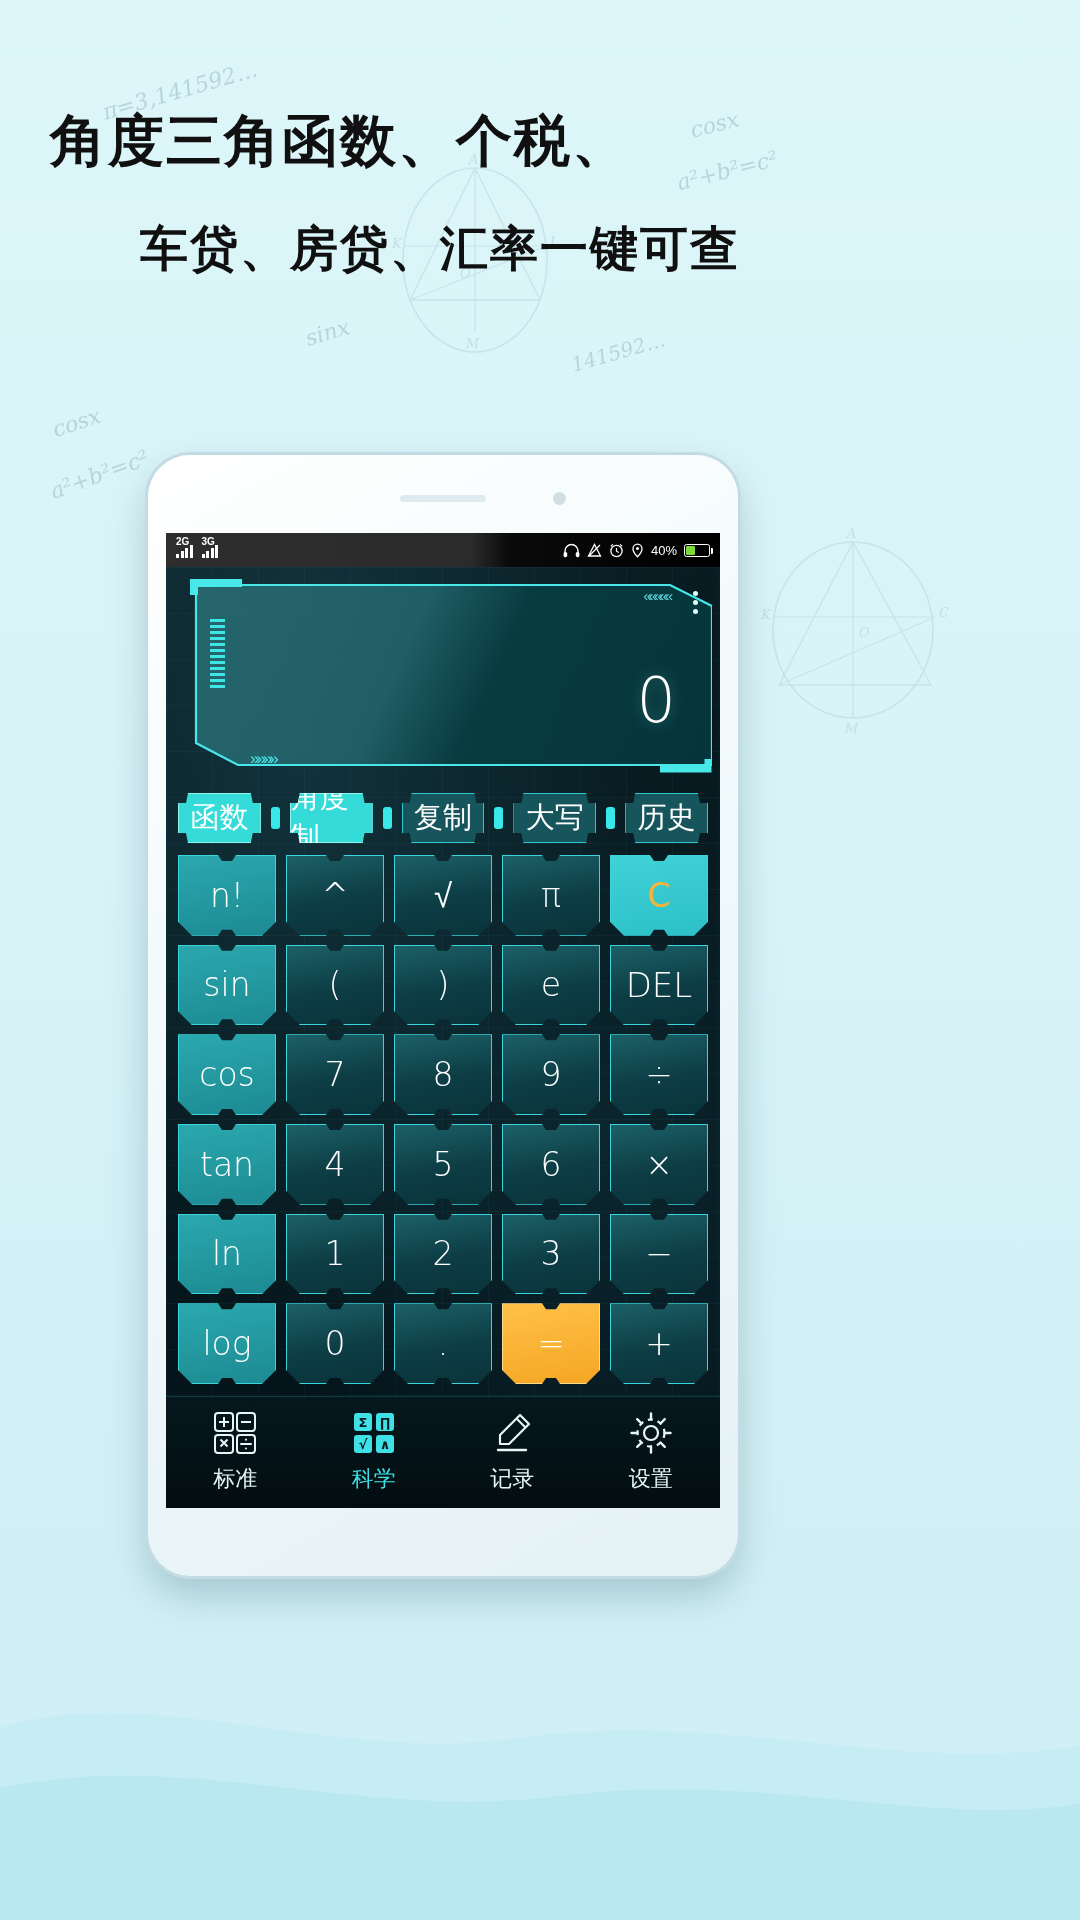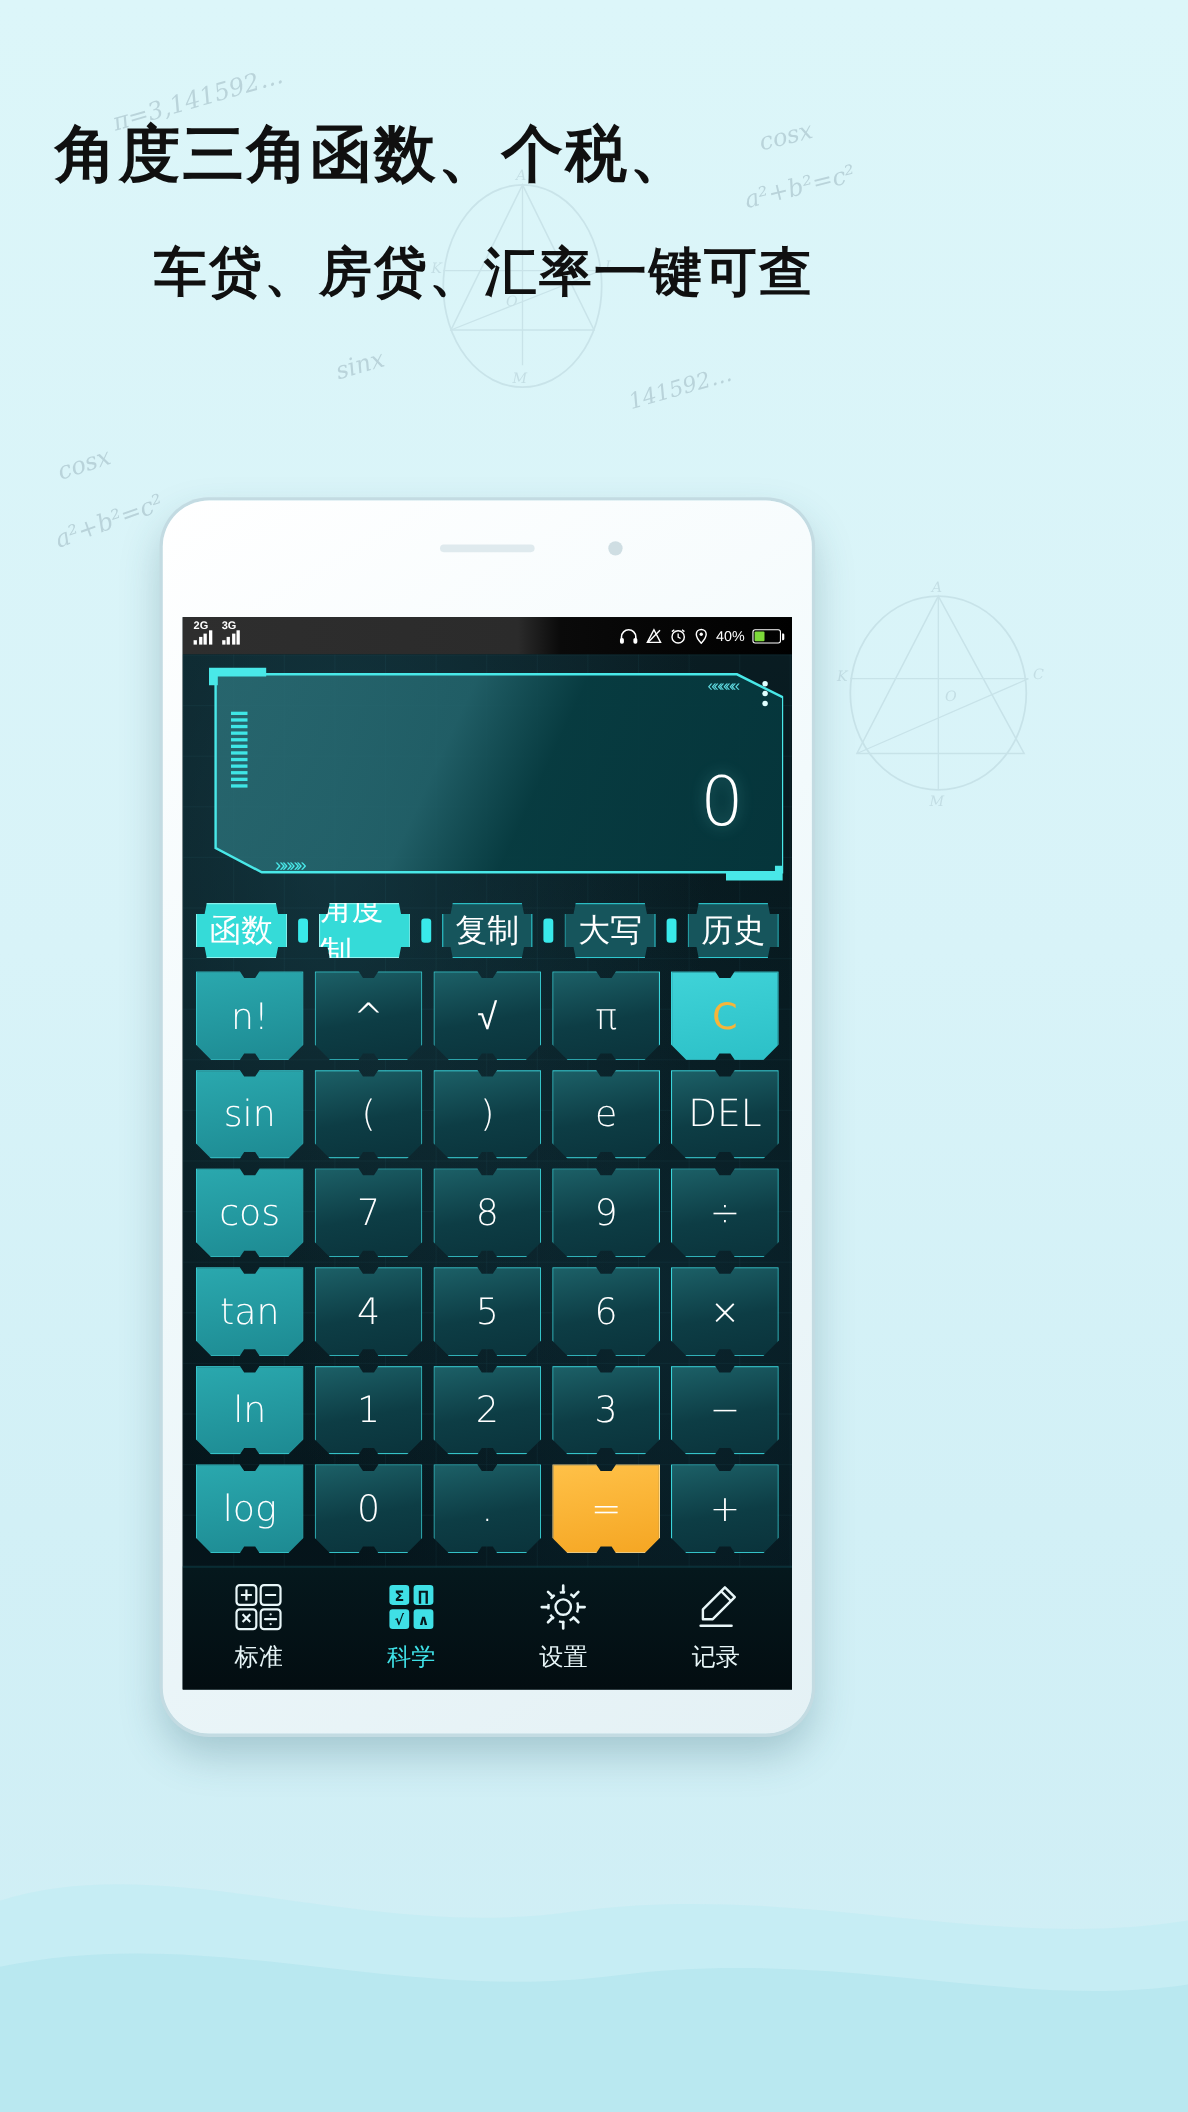--- a/index.html
+++ b/index.html
@@ -67,21 +67,20 @@
       0 18px 38px rgba(40,90,105,.28);
     padding:0;
     z-index:5;
   }
   #phone-inner {
     position:absolute;
     left:18px; top:78px;
     width:554px; height:975px;
     background:#05181c;
     overflow:hidden;
-    margin-top:28px;
   }
 
   
   #status-bar {
     height:34px; width:100%;
     background:linear-gradient(90deg,#2e2e2e 0%,#2b2b2b 55%,#0a0a0a 62%,#000 100%);
     display:flex; align-items:center;
     color:#fff; font-size:19px;
     padding:0 10px;
     position:relative;
@@ -416,34 +415,34 @@
       <text x="33" y="16" font-size="13" fill="#05181c" text-anchor="middle" font-family="DejaVu Sans, sans-serif" font-weight="bold">∏</text>
       <text x="11" y="38" font-size="13" fill="#05181c" text-anchor="middle" font-family="DejaVu Sans, sans-serif" font-weight="bold">√</text>
       <text x="33" y="38" font-size="13" fill="#05181c" text-anchor="middle" font-family="DejaVu Sans, sans-serif" font-weight="bold">∧</text>
     </svg>
             </span>
             <span class="lbl">科学</span>
           </div>
           <div class="tab">
             <span>
     <svg width="44" height="44" viewBox="0 0 44 44">
+      <path d="M30 4l9 9-20 20H10v-9z" fill="none" stroke="#e8f6f8" stroke-width="2.2" stroke-linejoin="round"></path>
+      <path d="M26.5 7.5l9 9" stroke="#e8f6f8" stroke-width="2"></path>
+      <path d="M8 39h28" stroke="#e8f6f8" stroke-width="2.4" stroke-linecap="round"></path>
+    </svg>
+            </span>
+            <span class="lbl">记录</span>
+          </div>
+          <div class="tab">
+            <span>
+    <svg width="44" height="44" viewBox="0 0 44 44">
       <circle cx="22" cy="22" r="7" fill="none" stroke="#e8f6f8" stroke-width="2.2"></circle>
       <path d="M22 2.5v6M22 35.5v6M2.5 22h6M35.5 22h6M8.2 8.2l4.3 4.3M31.5 31.5l4.3 4.3M35.8 8.2l-4.3 4.3M12.5 31.5l-4.3 4.3" stroke="#e8f6f8" stroke-width="2.4" stroke-linecap="round"></path>
       <circle cx="22" cy="22" r="13.5" fill="none" stroke="#e8f6f8" stroke-width="2.2" stroke-dasharray="5 5"></circle>
     </svg>
             </span>
             <span class="lbl">设置</span>
           </div>
-          <div class="tab">
-            <span>
-    <svg width="44" height="44" viewBox="0 0 44 44">
-      <path d="M30 4l9 9-20 20H10v-9z" fill="none" stroke="#e8f6f8" stroke-width="2.2" stroke-linejoin="round"></path>
-      <path d="M26.5 7.5l9 9" stroke="#e8f6f8" stroke-width="2"></path>
-      <path d="M8 39h28" stroke="#e8f6f8" stroke-width="2.4" stroke-linecap="round"></path>
-    </svg>
-            </span>
-            <span class="lbl">记录</span>
-          </div>
         </div>
     </div>
   </div>
   <div class="chin"></div>
 </div>
 
 </body></html>

